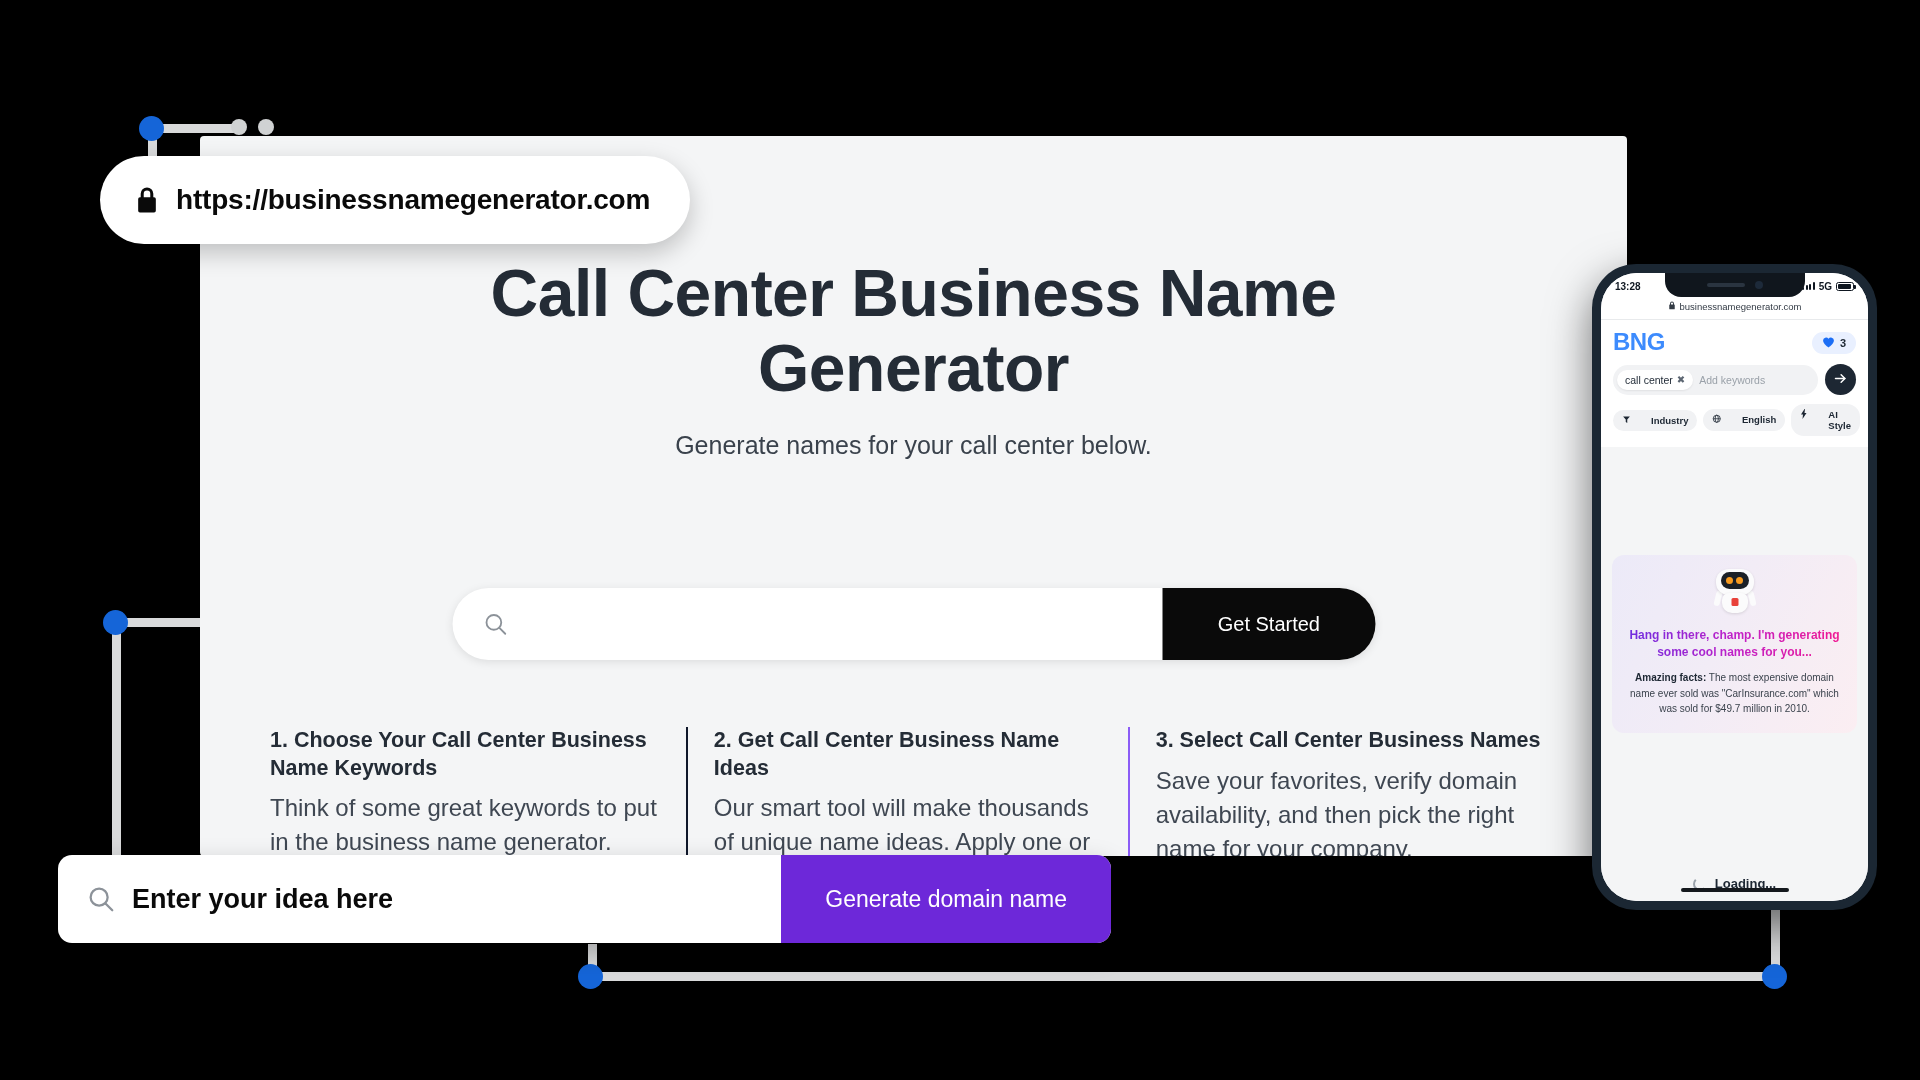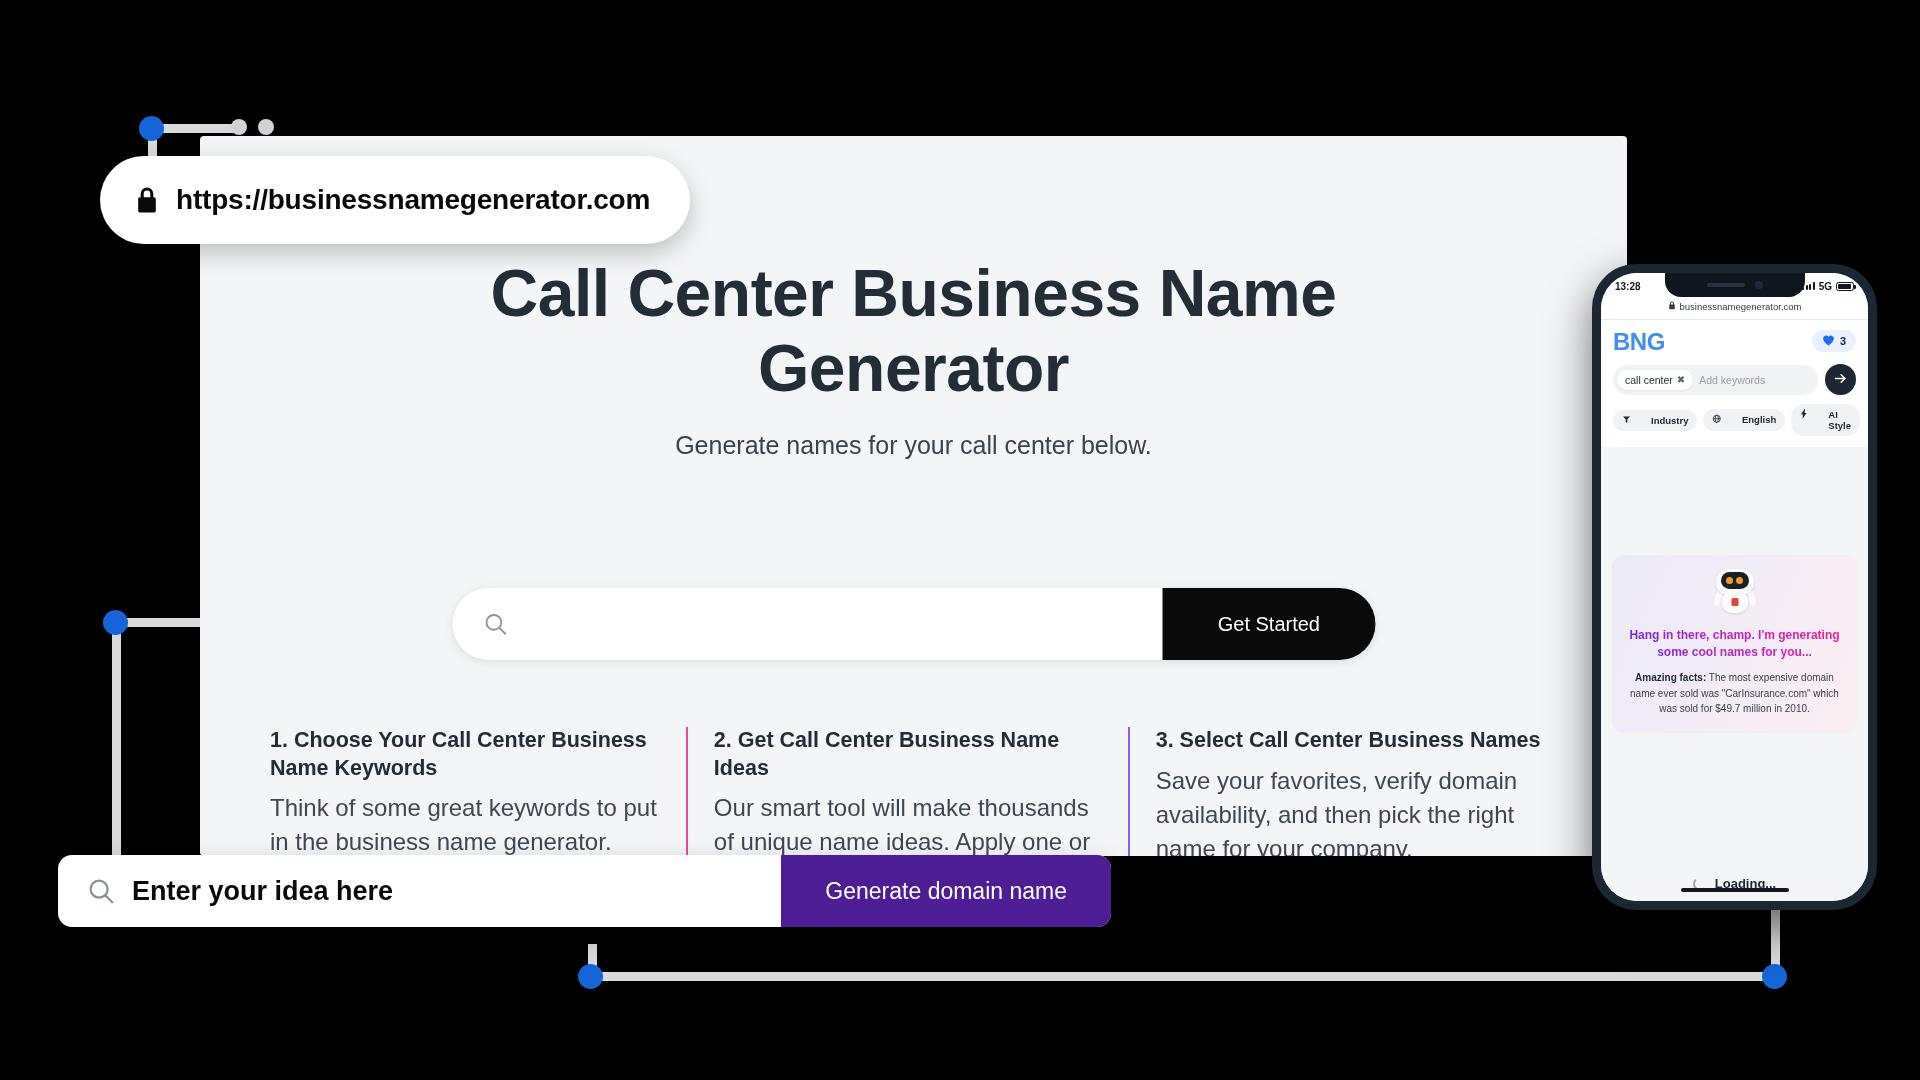--- a/index.html
+++ b/index.html
@@ -79,21 +79,21 @@
     font-size: 20px; font-family: "Liberation Sans", sans-serif;
   }
 
   
   .features {
     position: absolute; left: 44px; right: 44px; top: 591px;
     display: flex;
   }
   .feat { padding: 0 26px; }
   .feat.c1 { width: 33%; }
-  .feat.c2 { width: 33%; border-left: 2px solid #ec4899; }
+  .feat.c2 { width: 33%; border-left: 2px solid #0f172a; }
   .feat.c3 { width: 34%; border-left: 2px solid #8b5cf6; }
   .feat h3 {
     font-size: 21.5px; font-weight: 800; color: #242c36;
     line-height: 1.28; margin-bottom: 9px;
   }
   .feat p {
     font-size: 24px; color: #3f4752; line-height: 1.42; font-weight: 400;
   }
 
   
@@ -107,36 +107,36 @@
   }
   .url-pill .lock { font-size: 0; line-height: 0; }
   .url-pill span.txt {
     font-size: 28px; font-weight: 800; color: #0a0a0a;
     letter-spacing: -0.2px; white-space: nowrap;
   }
 
   
   .ideabar {
     position: absolute; left: 58px; top: 855px;
-    width: 1053px; height: 72px;
+    width: 1053px; height: 88px;
     background: #ffffff; border-radius: 14px;
     display: flex; align-items: center; overflow: hidden;
     box-shadow: 0 10px 26px rgba(0,0,0,0.25);
     z-index: 22;
   }
   .ideabar .sicon { margin-left: 28px; line-height: 0; }
   .ideabar .iinput {
     flex: 1 1 auto; border: none; outline: none; background: transparent;
     font-size: 27px; font-weight: 800; color: #0a0a0a; padding: 0 16px;
     font-family: "Liberation Sans", sans-serif;
   }
   .ideabar .iinput::placeholder { color: #0a0a0a; opacity: 1; }
   .btn-gen {
     flex: 0 0 auto; height: 88px; padding: 0 44px; border: none;
-    background: #4c1d95; color: #fff; cursor: pointer;
+    background: #6d28d9; color: #fff; cursor: pointer;
     font-size: 23px; font-family: "Liberation Sans", sans-serif;
   }
 
   
   .phone {
     position: absolute; left: 1592px; top: 264px;
     width: 285px; height: 646px;
     background: #1b2733;
     border-radius: 44px;
     padding: 9px;
@@ -171,21 +171,21 @@
   .batt::after{content:"";position:absolute;right:-3px;top:2.2px;width:1.6px;height:4px;background:#0e1620;border-radius:0 1px 1px 0;}
   .batt i{position:absolute;left:1px;top:1px;bottom:1px;width:13px;background:#0e1620;border-radius:1px;display:block;}
 
   .mini-url {
     background:#ffffff; padding: 2px 0 7px; text-align:center;
     font-size: 9.5px; color:#333b45; border-bottom:1px solid #e8eaec;
     display:flex; align-items:center; justify-content:center; gap:4px;
   }
 
   .app-head { background:#fff; padding: 10px 12px 11px; }
-  .brand-row { display:flex; align-items:flex-start; justify-content:space-between;gap:29px; }
+  .brand-row { display:flex; align-items:flex-end; justify-content:space-between;gap:29px; }
   .logo {
     font-size: 24px; font-weight: 800; color:#3d8bfd;
     letter-spacing:-0.5px; line-height:1;
   }
   .fav-pill {
     display:flex; align-items:center; gap:5px;
     background:#e9f0ff; border-radius:14px; padding:4px 10px;
     font-size: 11px; font-weight:700; color:#1d2733;
   }
   .kw-row { display:flex; align-items:center; gap:7px; margin-top:10px; }

